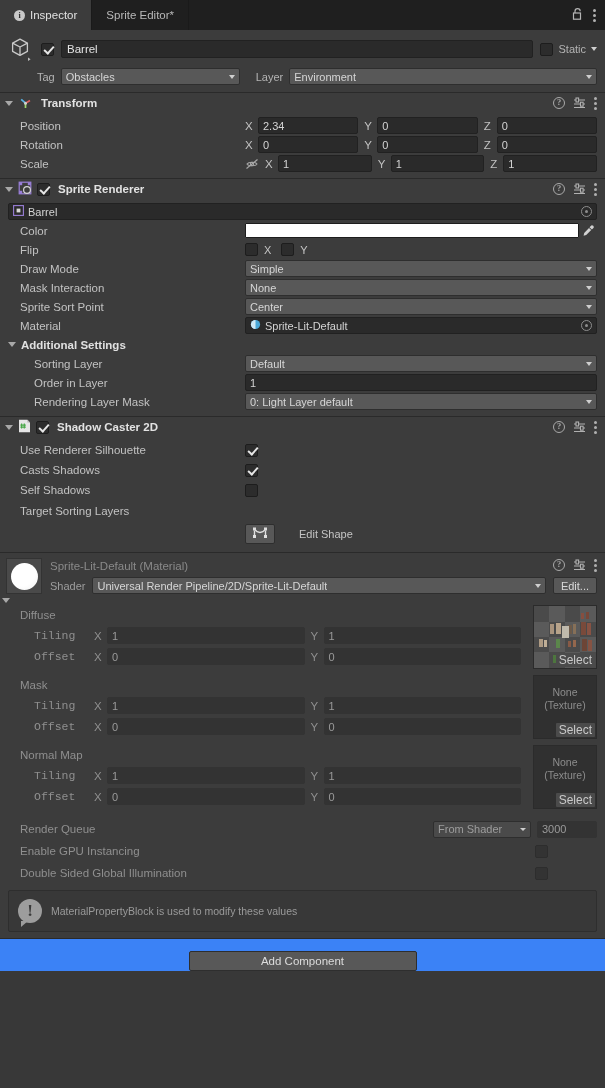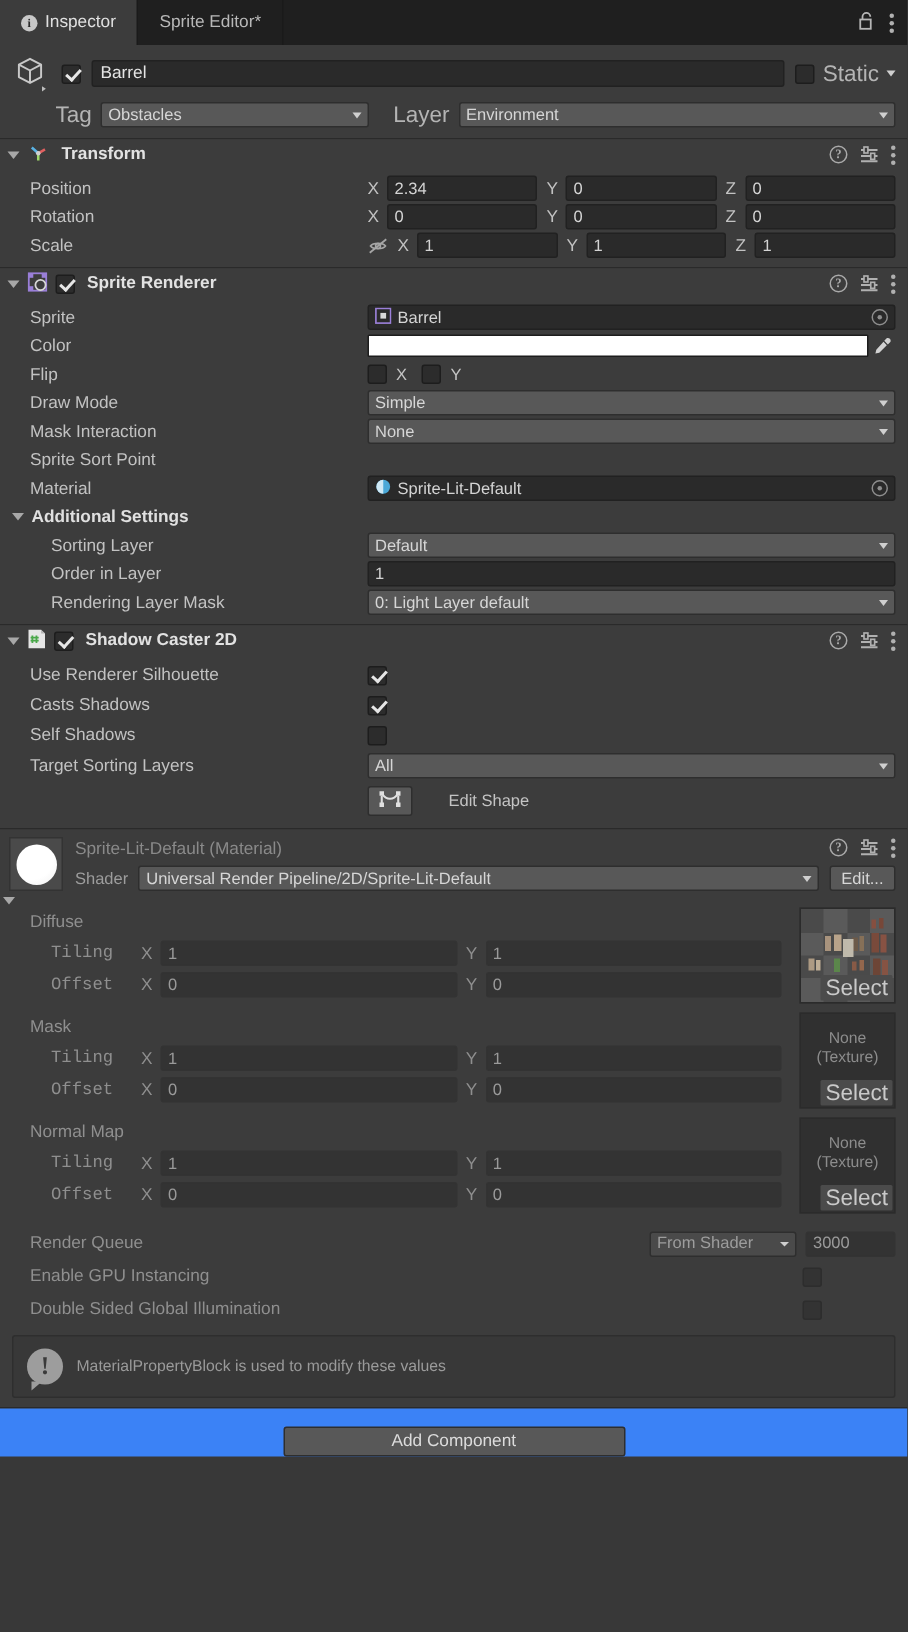--- a/index.html
+++ b/index.html
@@ -40,21 +40,21 @@
   .obj-row1{ display:flex; align-items:center; gap:7px; }
   .cube-ico{ width:26px; height:26px; position:relative; flex:none; }
   .name-field{
     flex:1; height:18px; background:#2a2a2a;
     border:1px solid #212121; border-radius:2px;
     display:flex; align-items:center; padding:0 5px;
     color:#e4e4e4; font-size:11.5px;
   }
   .static-wrap{ display:flex; align-items:center; gap:5px; flex:none; }
   .obj-row2{ display:flex; align-items:center; gap:6px; margin-top:6px; padding-left:29px;}
-  .lbl-sm{ color:#b4b4b4; font-size:15px; }
+  .lbl-sm{ color:#b4b4b4; font-size:11px; }
 
   
   .chk{
     width:13px;height:13px;flex:none;
     background:#2c2c2c;border:1px solid #1d1d1d;border-radius:2px;
     position:relative;
   }
   .chk.on::after{
     content:"";position:absolute;left:3.5px;top:0.5px;
     width:4px;height:8px;border:solid #e6e6e6;
@@ -157,21 +157,21 @@
   .tex-row .numfield{ flex:1;border-color:#333;background:#333333;color:#9a9a9a; }
   .tex-row .gap{ width:6px;flex:none;}
   .tex-slot{
     position:absolute;right:0;width:64px;height:64px;
     background:#303030;border:1px solid #2b2b2b;
     display:flex;flex-direction:column;align-items:center;justify-content:center;
     color:#8c8c8c;font-size:10.5px;overflow:hidden;
   }
   .tex-slot .selbtn{
     position:absolute;right:1px;bottom:1px;background:#4b4b4b;
-    color:#c9c9c9;font-size:15px;padding:0px 3px;border-radius:1px;
+    color:#c9c9c9;font-size:12px;padding:0px 3px;border-radius:1px;
   }
   .spritesheet{ position:absolute;inset:0; }
   .mat-prop{ display:flex;align-items:center;height:22px; }
   .mat-prop .plabel{ flex:1;color:#8f8f8f;font-size:11.5px;padding-left:12px;}
   .infobox{
     background:#383838;border:1px solid #2e2e2e;border-radius:2px;
     display:flex;align-items:center;gap:9px;padding:8px 9px;margin-top:6px;
   }
   .excl{
     width:24px;height:24px;border-radius:50%;background:#9d9d9d;
@@ -364,21 +364,20 @@
       <span class="ico-kebab">
           <i></i>
           <i></i>
           <i></i>
         </span>
     </span>
   </div>
   <div class="comp-body">
 
     <div class="prop">
-      <span class="plabel">Sprite</span>
       <span class="pctl">
         <span class="objfield" style="flex:1">
           <span>
             <svg width="11" height="11" viewBox="0 0 11 11">
                 <rect x="0.6" y="0.6" width="9.8" height="9.8" fill="none" stroke="#9a7fd8" stroke-width="1.1"></rect>
                 <rect x="3.6" y="3.6" width="3.8" height="3.8" fill="#d8d8d8"></rect>
               </svg>
           </span>
           <span>Barrel</span>
           <span class="sel-dot"></span>
@@ -423,20 +422,26 @@
       <span class="pctl">
           <span class="dropdown" style="flex:1">
         <span>None</span>
         <span class="arrow"></span>
       </span>
         </span>
     </div>
 
     <div class="prop">
       <span class="plabel">Sprite Sort Point</span>
+      <span class="pctl">
+          <span class="dropdown" style="flex:1">
+        <span>Center</span>
+        <span class="arrow"></span>
+      </span>
+        </span>
     </div>
 
     <div class="prop">
       <span class="plabel">Material</span>
       <span class="pctl">
           <span class="objfield" style="flex:1">
         <span>
           <svg width="11" height="11" viewBox="0 0 11 11">
                 <circle cx="5.5" cy="5.5" r="4.6" fill="#4aa8d8"></circle>
                 <path d="M5.5 0.9a4.6 4.6 0 0 0 0 9.2z" fill="#cfe9f6"></path>
@@ -529,26 +534,20 @@
         </span>
     </div>
     <div class="prop" style="min-height:20px">
       <span class="plabel">Self Shadows</span>
       <span class="pctl">
           <span class="chk"></span>
         </span>
     </div>
     <div class="prop" style="min-height:21px">
       <span class="plabel">Target Sorting Layers</span>
-      <span class="pctl">
-          <span class="dropdown" style="flex:1">
-        <span>All</span>
-        <span class="arrow"></span>
-      </span>
-        </span>
     </div>
     <div class="prop" style="min-height:26px">
       <span class="plabel"></span>
       <span class="pctl" style="gap:24px">
         <span style="width:30px;height:20px;background:#585858;border:1px solid #2e2e2e;border-radius:2px;display:flex;align-items:center;justify-content:center;flex:none">
           <span>
             <svg width="16" height="14" viewBox="0 0 16 14">
                 <path d="M3 3.5c2.5 4 7.5 4 10 0" fill="none" stroke="#e0e0e0" stroke-width="1.4"></path>
                 <rect x="1" y="1.5" width="3" height="3" fill="#e0e0e0"></rect>
                 <rect x="12" y="1.5" width="3" height="3" fill="#e0e0e0"></rect>

